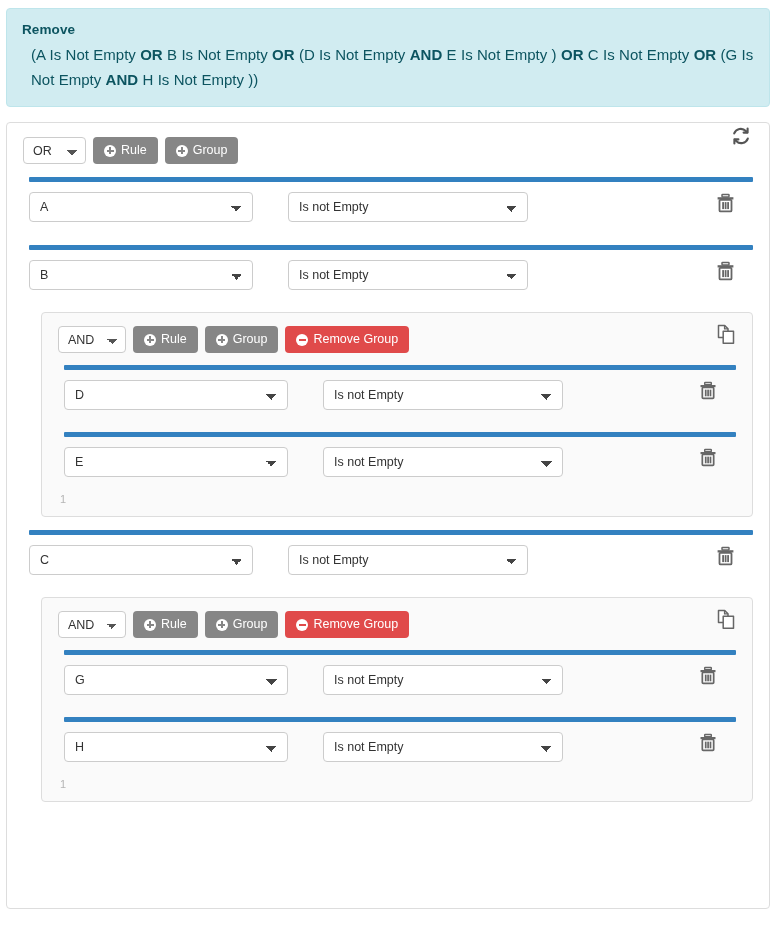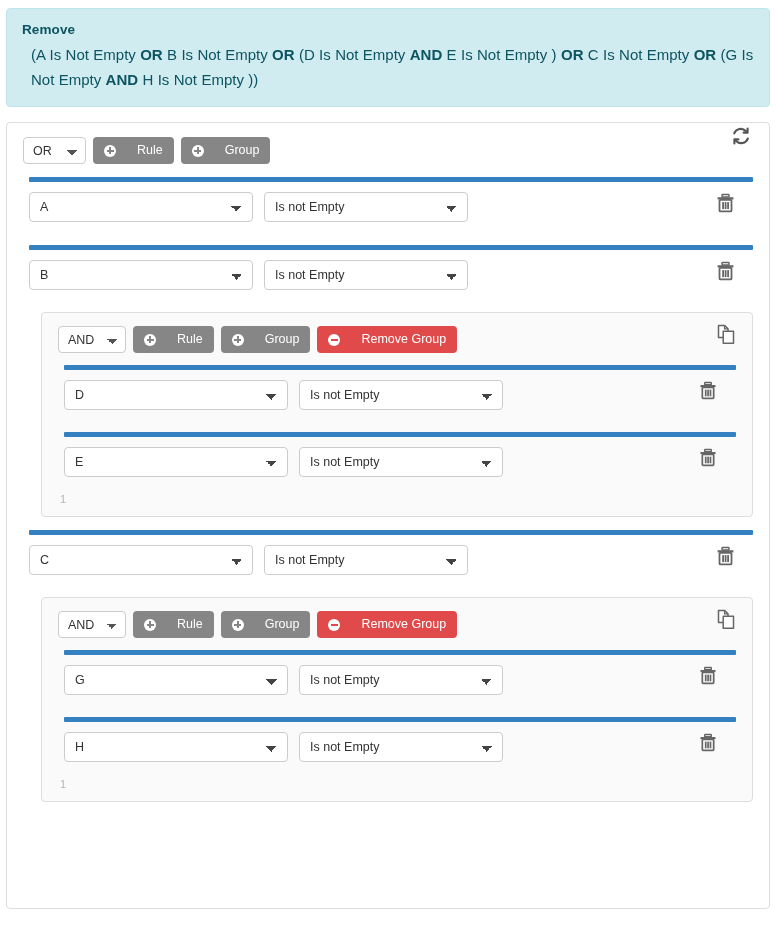--- a/index.html
+++ b/index.html
@@ -84,21 +84,21 @@
   .btn {
     border: none;
     border-radius: 4px;
     height: 27px;
     font-size: 12.5px;
     color: #ffffff;
     font-family: "Liberation Sans", sans-serif;
     padding: 0 11px;
     display: inline-flex;
     align-items: center;
-    gap: 21px;
+    gap: 5px;
     cursor: pointer;
     white-space: nowrap;
     line-height: 1;
   }
   .btn-gray { background: #868686; }
   .btn-red  { background: #e04a4a; text-align: right; }
   .btn + .btn, select.cond-select + .btn { margin-left: 7px; }
 
   .ico-circle {
     width: 12px; height: 12px;
@@ -164,21 +164,21 @@
       linear-gradient(135deg, #444 50%, transparent 50%);
     background-position:
       calc(100% - 15px) 13px,
       calc(100% - 10px) 13px;
     background-size: 6px 6px, 6px 6px;
     background-repeat: no-repeat;
     outline: none;
     cursor: pointer;
   }
   select.field-select { width: 224px; margin-right: 11px; }
-  select.op-select    { width: 204px; }
+  select.op-select    { width: 240px; margin-left: 24px; }
 
   
   .subgroup {
     background: #fafafa;
     border: 1px solid #dddddd;
     border-radius: 4px;
     position: relative;
     padding: 13px 0 0 0;
     margin: 12px 16px 0 34px;
   }

